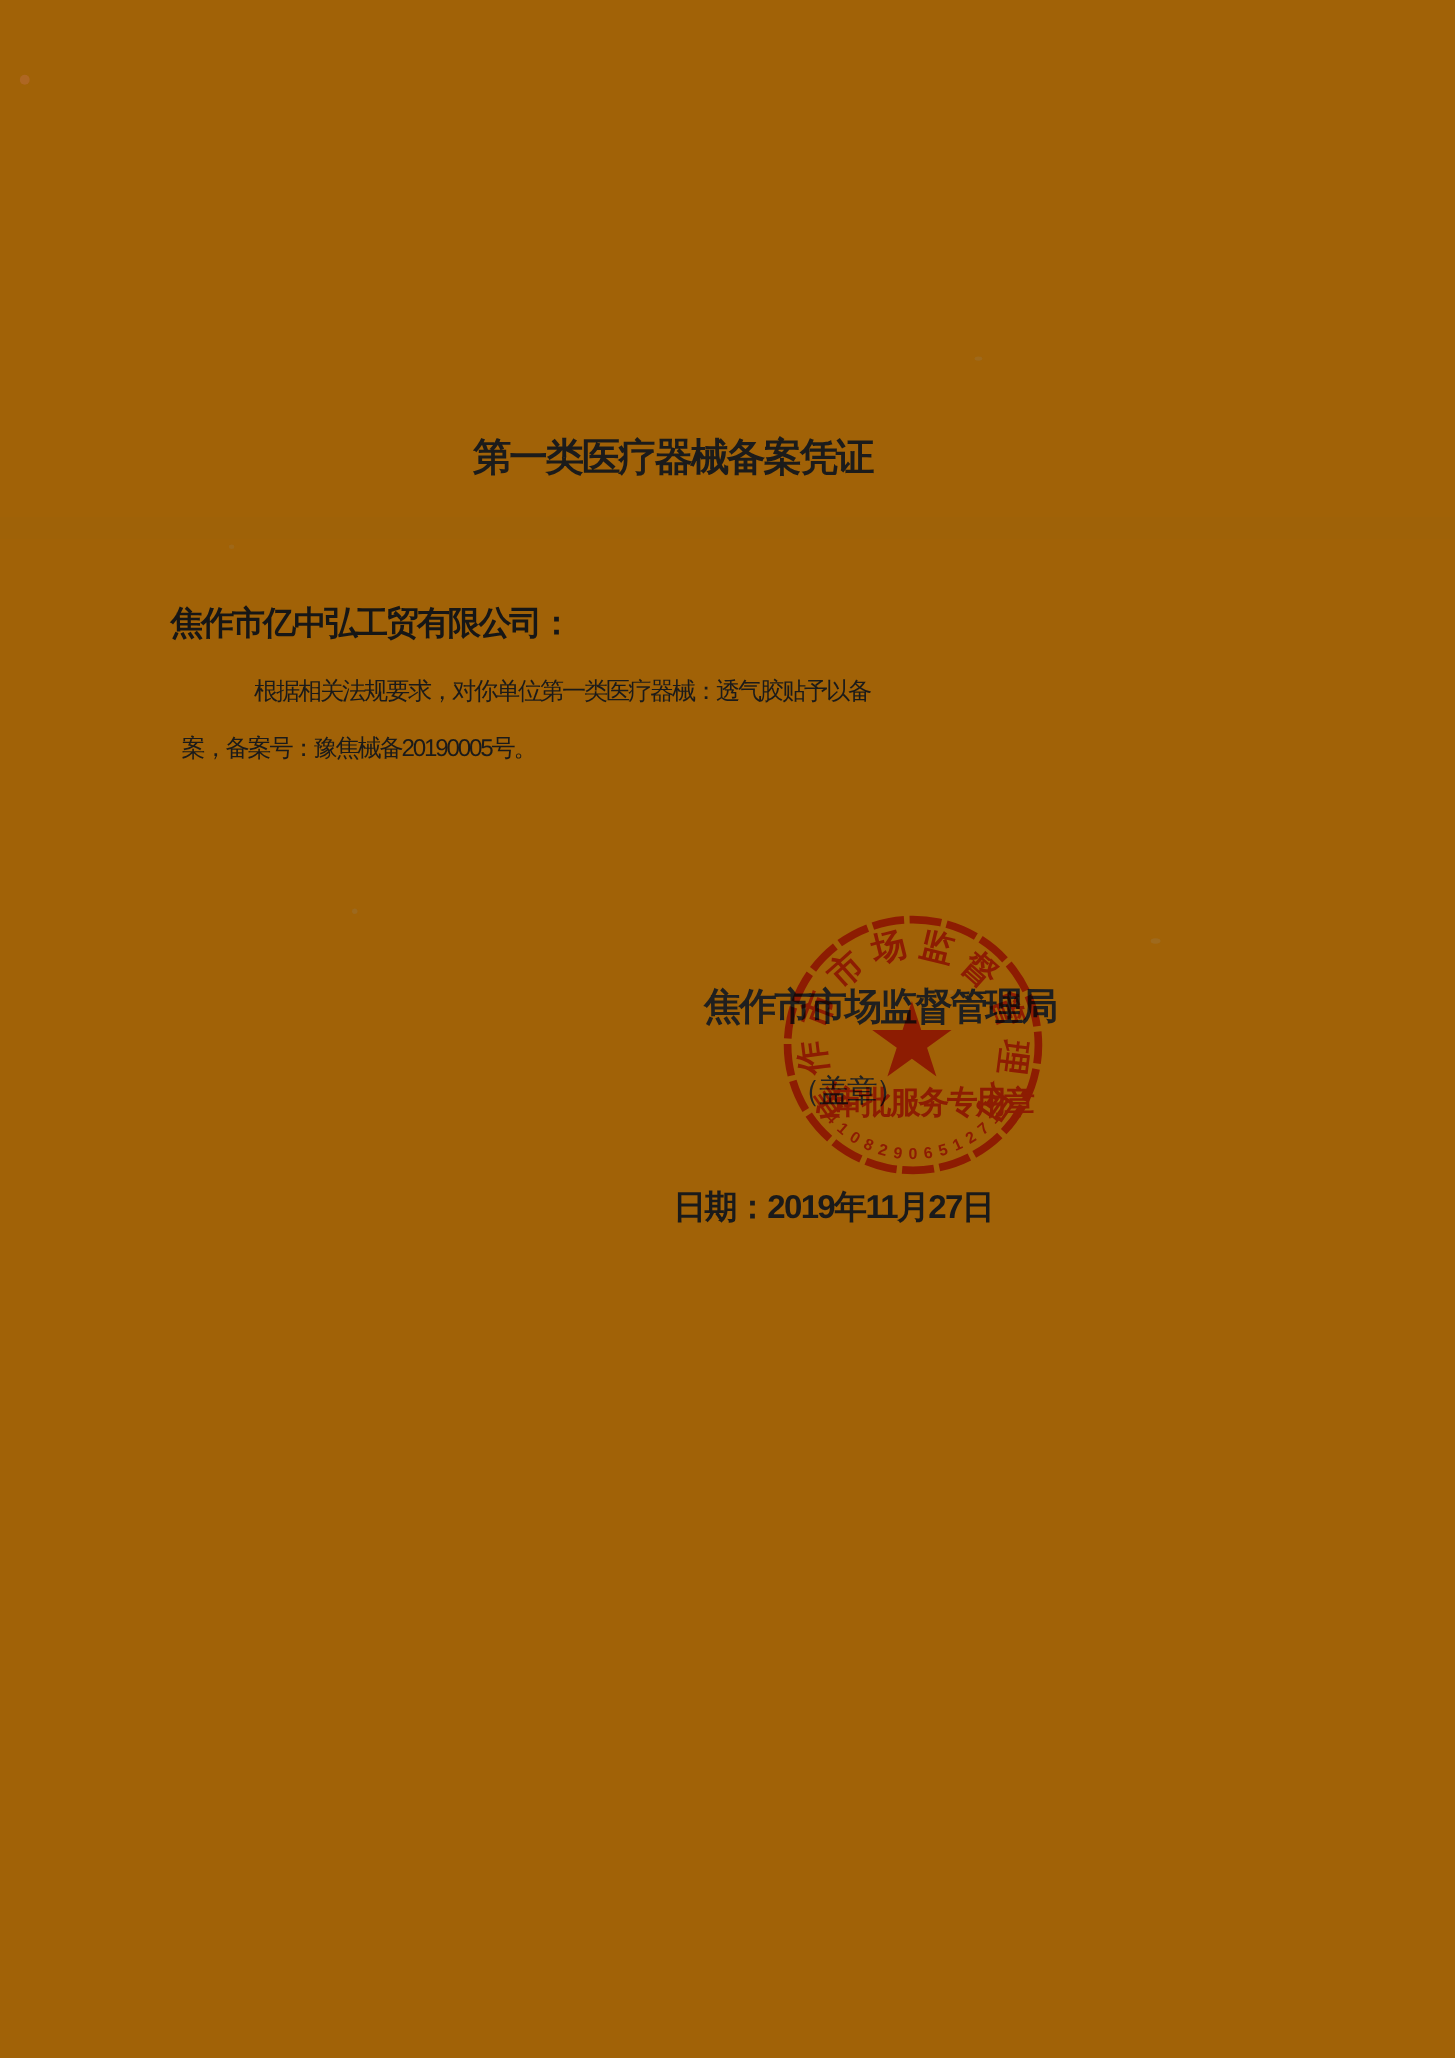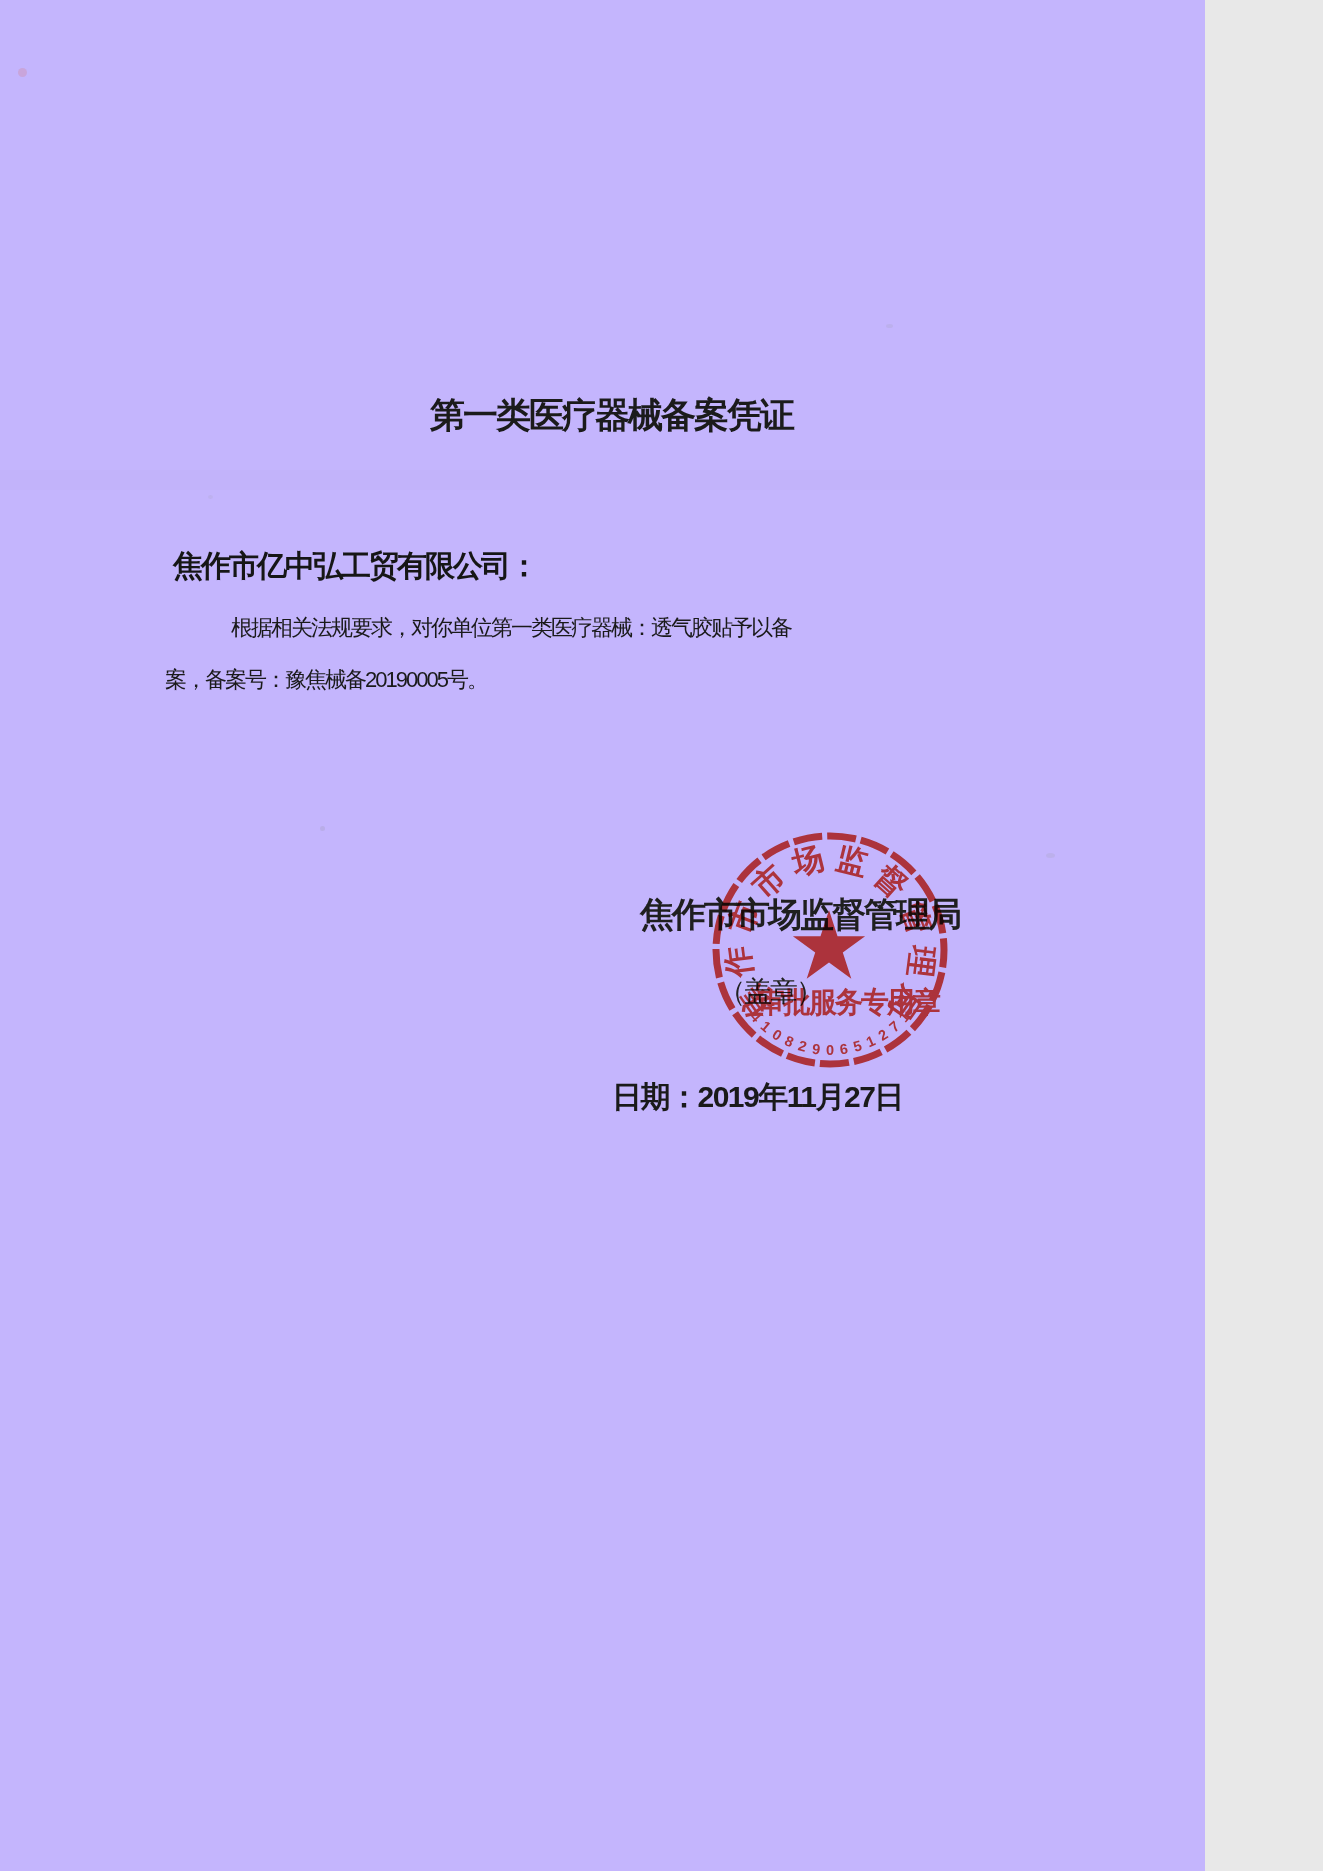--- a/index.html
+++ b/index.html
@@ -1,34 +1,34 @@
 <!DOCTYPE html>
 <html><head>
 <meta charset="utf-8">
 <style>
   html,body{margin:0;padding:0;background:#e8e8e8;}
   .page{
     position:relative;
-    width:1205px;height:1871px;
-    background:#c4b5fd;
+    width:1323px;height:1871px;
+    background:#a16207;
     overflow:hidden;
     font-family:"Liberation Sans","DejaVu Sans",sans-serif;
     color:#1c1c1c;
   }
   
   .scan-band{position:absolute;left:0;width:100%;background:rgba(120,120,120,0.018);pointer-events:none;}
   .speck{position:absolute;border-radius:50%;pointer-events:none;}
 
   .doc-title{
     position:absolute;left:430px;top:392px;
     font-size:35px;font-weight:600;letter-spacing:-2px;
     color:#1b1b1b;white-space:nowrap;
   }
   .addressee{
-    position:absolute;left:173px;top:546px;
+    position:absolute;left:155px;top:546px;
     font-size:30px;font-weight:700;letter-spacing:-2px;
     color:#161616;white-space:nowrap;
   }
   .body-line{
     position:absolute;
     font-size:22px;font-weight:500;letter-spacing:-2px;
     color:#1a1a1a;white-space:nowrap;
   }
   .body-line-1{left:231px;top:613px;}
   .body-line-2{left:165px;top:665px;}

